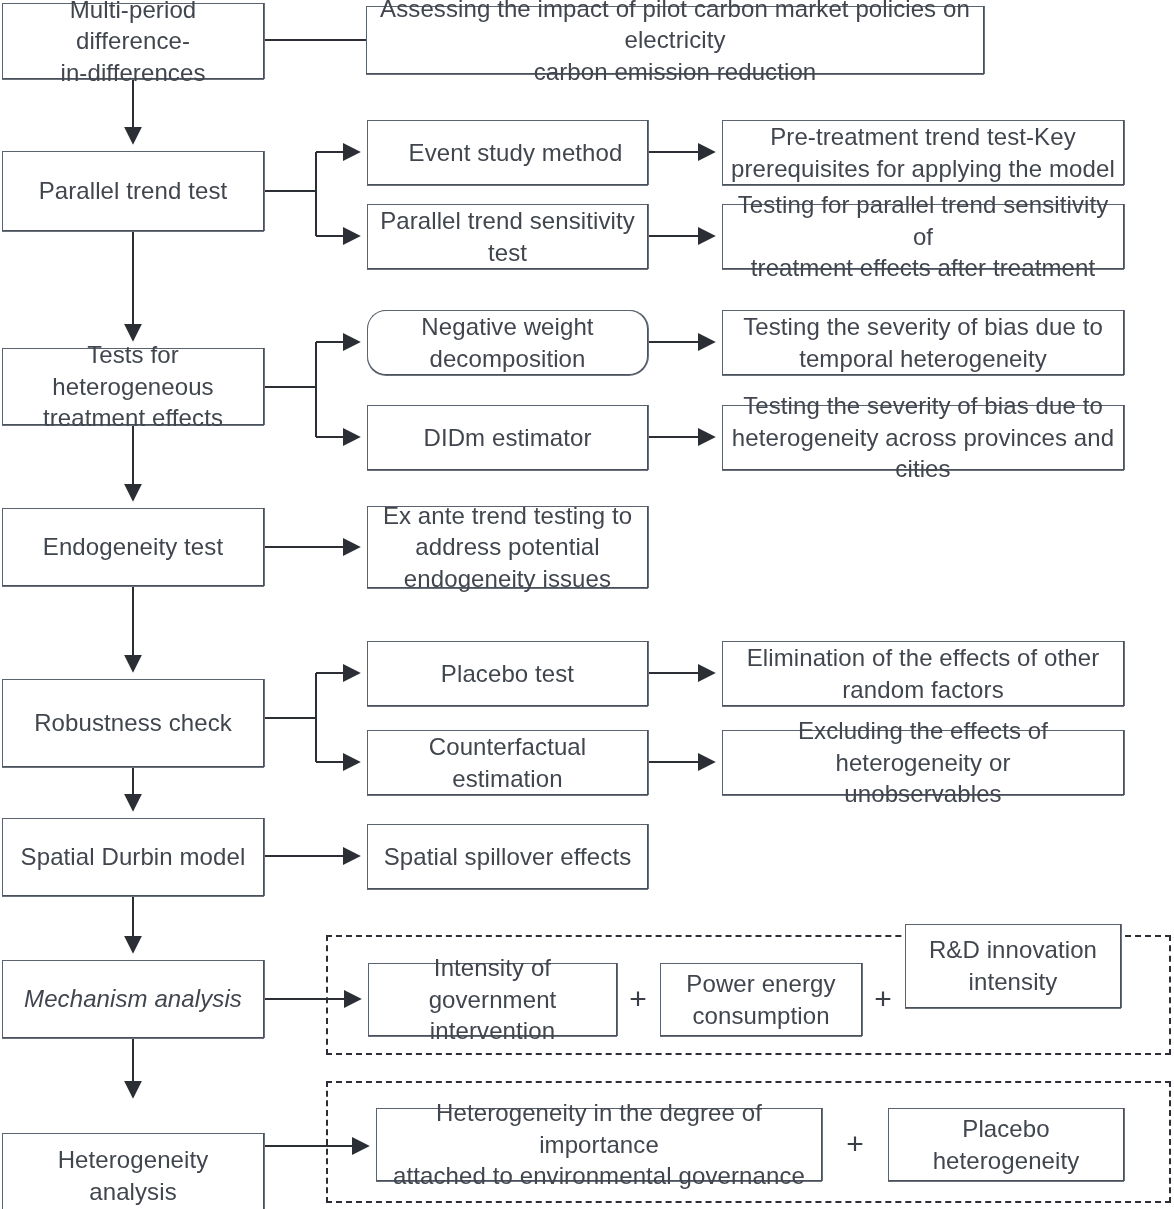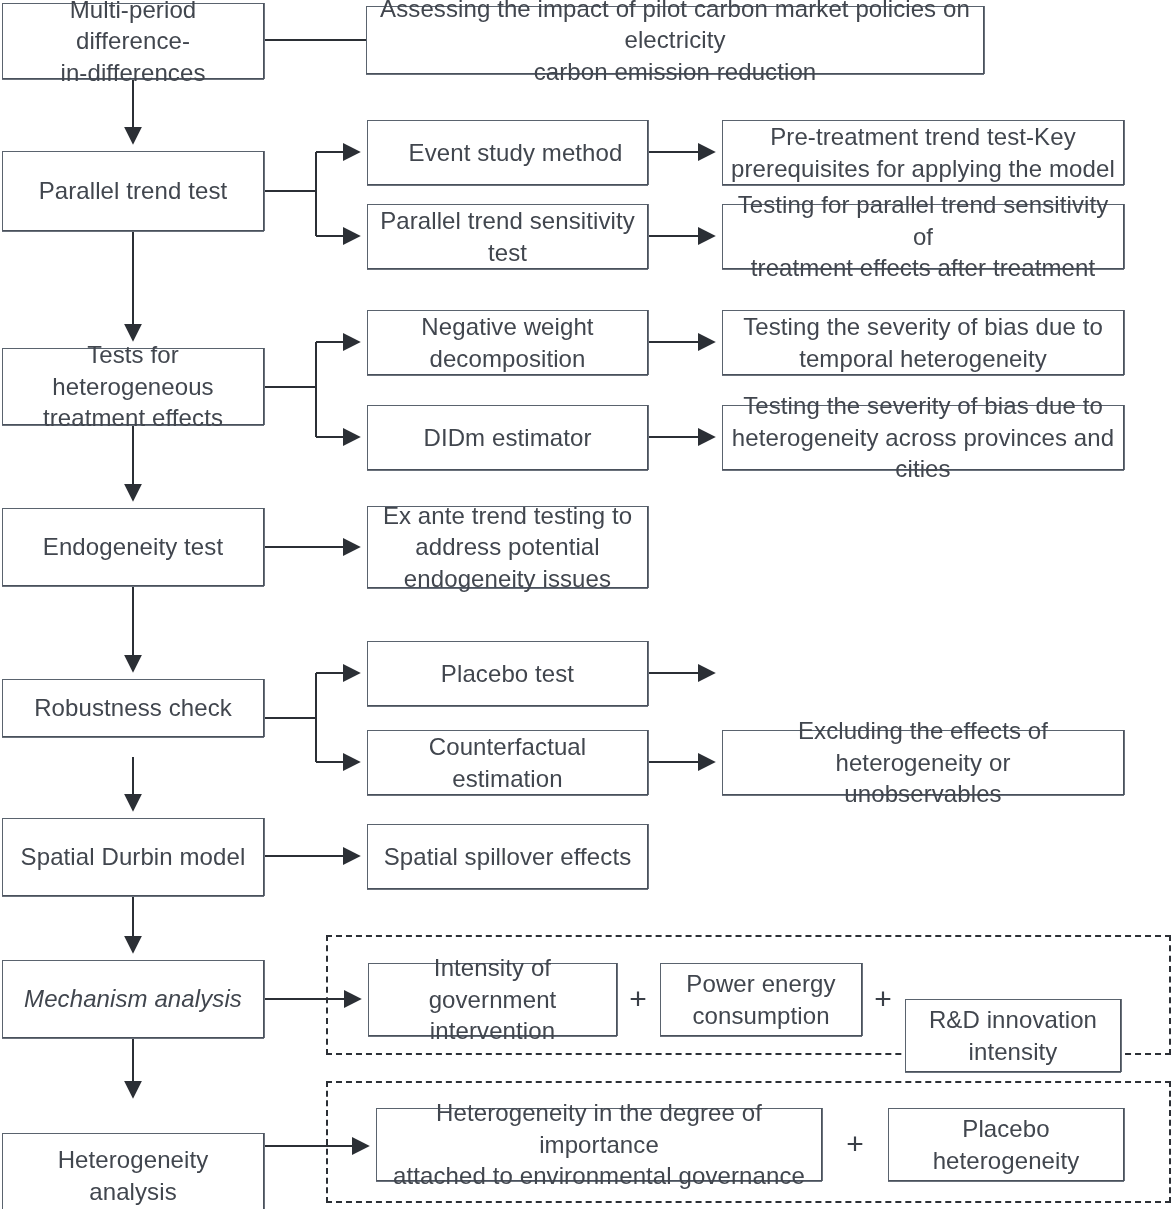--- a/index.html
+++ b/index.html
@@ -115,21 +115,21 @@
 
   <div class="node shadow" style="left:2px;top:348px;width:262px;height:77px;">
     <span style="white-space:pre-line;">Tests for heterogeneous
 treatment effects</span>
   </div>
 
   <div class="node shadow" style="left:2px;top:508px;width:262px;height:78px;">
     <span style="white-space:pre-line;">Endogeneity test</span>
   </div>
 
-  <div class="node shadow" style="left:2px;top:679px;width:262px;height:58px;">
+  <div class="node shadow" style="left:2px;top:679px;width:262px;height:88px;">
     <span style="white-space:pre-line;">Robustness check</span>
   </div>
 
   <div class="node shadow" style="left:2px;top:818px;width:262px;height:78px;">
     <span style="white-space:pre-line;">Spatial Durbin model</span>
   </div>
 
   <div class="node shadow" style="left:2px;top:960px;width:262px;height:78px;">
     <span style="white-space:pre-line;font-style:italic;">Mechanism analysis</span>
   </div>
@@ -139,21 +139,21 @@
   </div>
 
   <div class="node shadow" style="left:367px;top:120px;width:281px;height:65px;">
     <span style="white-space:pre-line;margin-left:16px;">Event study method</span>
   </div>
 
   <div class="node shadow" style="left:367px;top:204px;width:281px;height:65px;">
     <span style="white-space:pre-line;">Parallel trend sensitivity test</span>
   </div>
 
-  <div class="node shadow" style="left:367px;top:310px;width:281px;height:65px;">
+  <div class="node shadow" style="left:367px;top:310px;width:281px;height:65px;border-radius:19px;">
     <span style="white-space:pre-line;">Negative weight
 decomposition</span>
   </div>
 
   <div class="node shadow" style="left:367px;top:405px;width:281px;height:65px;">
     <span style="white-space:pre-line;">DIDm estimator</span>
   </div>
 
   <div class="node shadow" style="left:367px;top:506px;width:281px;height:82px;">
     <span style="white-space:pre-line;">Ex ante trend testing to
@@ -191,20 +191,24 @@
   <div class="node shadow" style="left:722px;top:310px;width:402px;height:65px;">
     <span style="white-space:pre-line;">Testing the severity of bias due to
 temporal heterogeneity</span>
   </div>
 
   <div class="node shadow" style="left:722px;top:405px;width:402px;height:65px;">
     <span style="white-space:pre-line;">Testing the severity of bias due to
 heterogeneity across provinces and cities</span>
   </div>
 
+  <div class="node shadow" style="left:722px;top:641px;width:402px;height:65px;">
+    <span style="white-space:pre-line;">Elimination of the effects of other
+random factors</span>
+  </div>
 
   <div class="node shadow" style="left:722px;top:730px;width:402px;height:65px;">
     <span style="white-space:pre-line;">Excluding the effects of heterogeneity or
 unobservables</span>
   </div>
 
   <div class="group-dashed" style="left:326px;top:935px;width:845px;height:120px;"></div>
 
   <div class="node shadow" style="left:368px;top:963px;width:249px;height:73px;">
     <span style="white-space:pre-line;">Intensity of government
@@ -217,21 +221,21 @@
 
   <div class="node shadow" style="left:660px;top:963px;width:202px;height:73px;">
     <span style="white-space:pre-line;">Power energy
 consumption</span>
   </div>
 
   <div class="plus" style="left:870px;top:984px;">
     <span>+</span>
   </div>
 
-  <div class="node shadow" style="left:905px;top:999px;width:216px;height:73px;">
+  <div class="node shadow" style="left:905px;top:924px;width:216px;height:84px;">
     <span style="white-space:pre-line;">R&amp;D innovation
 intensity</span>
   </div>
 
   <div class="group-dashed" style="left:326px;top:1081px;width:845px;height:122px;"></div>
 
   <div class="node shadow" style="left:376px;top:1108px;width:446px;height:73px;">
     <span style="white-space:pre-line;">Heterogeneity in the degree of importance
 attached to environmental governance</span>
   </div>

